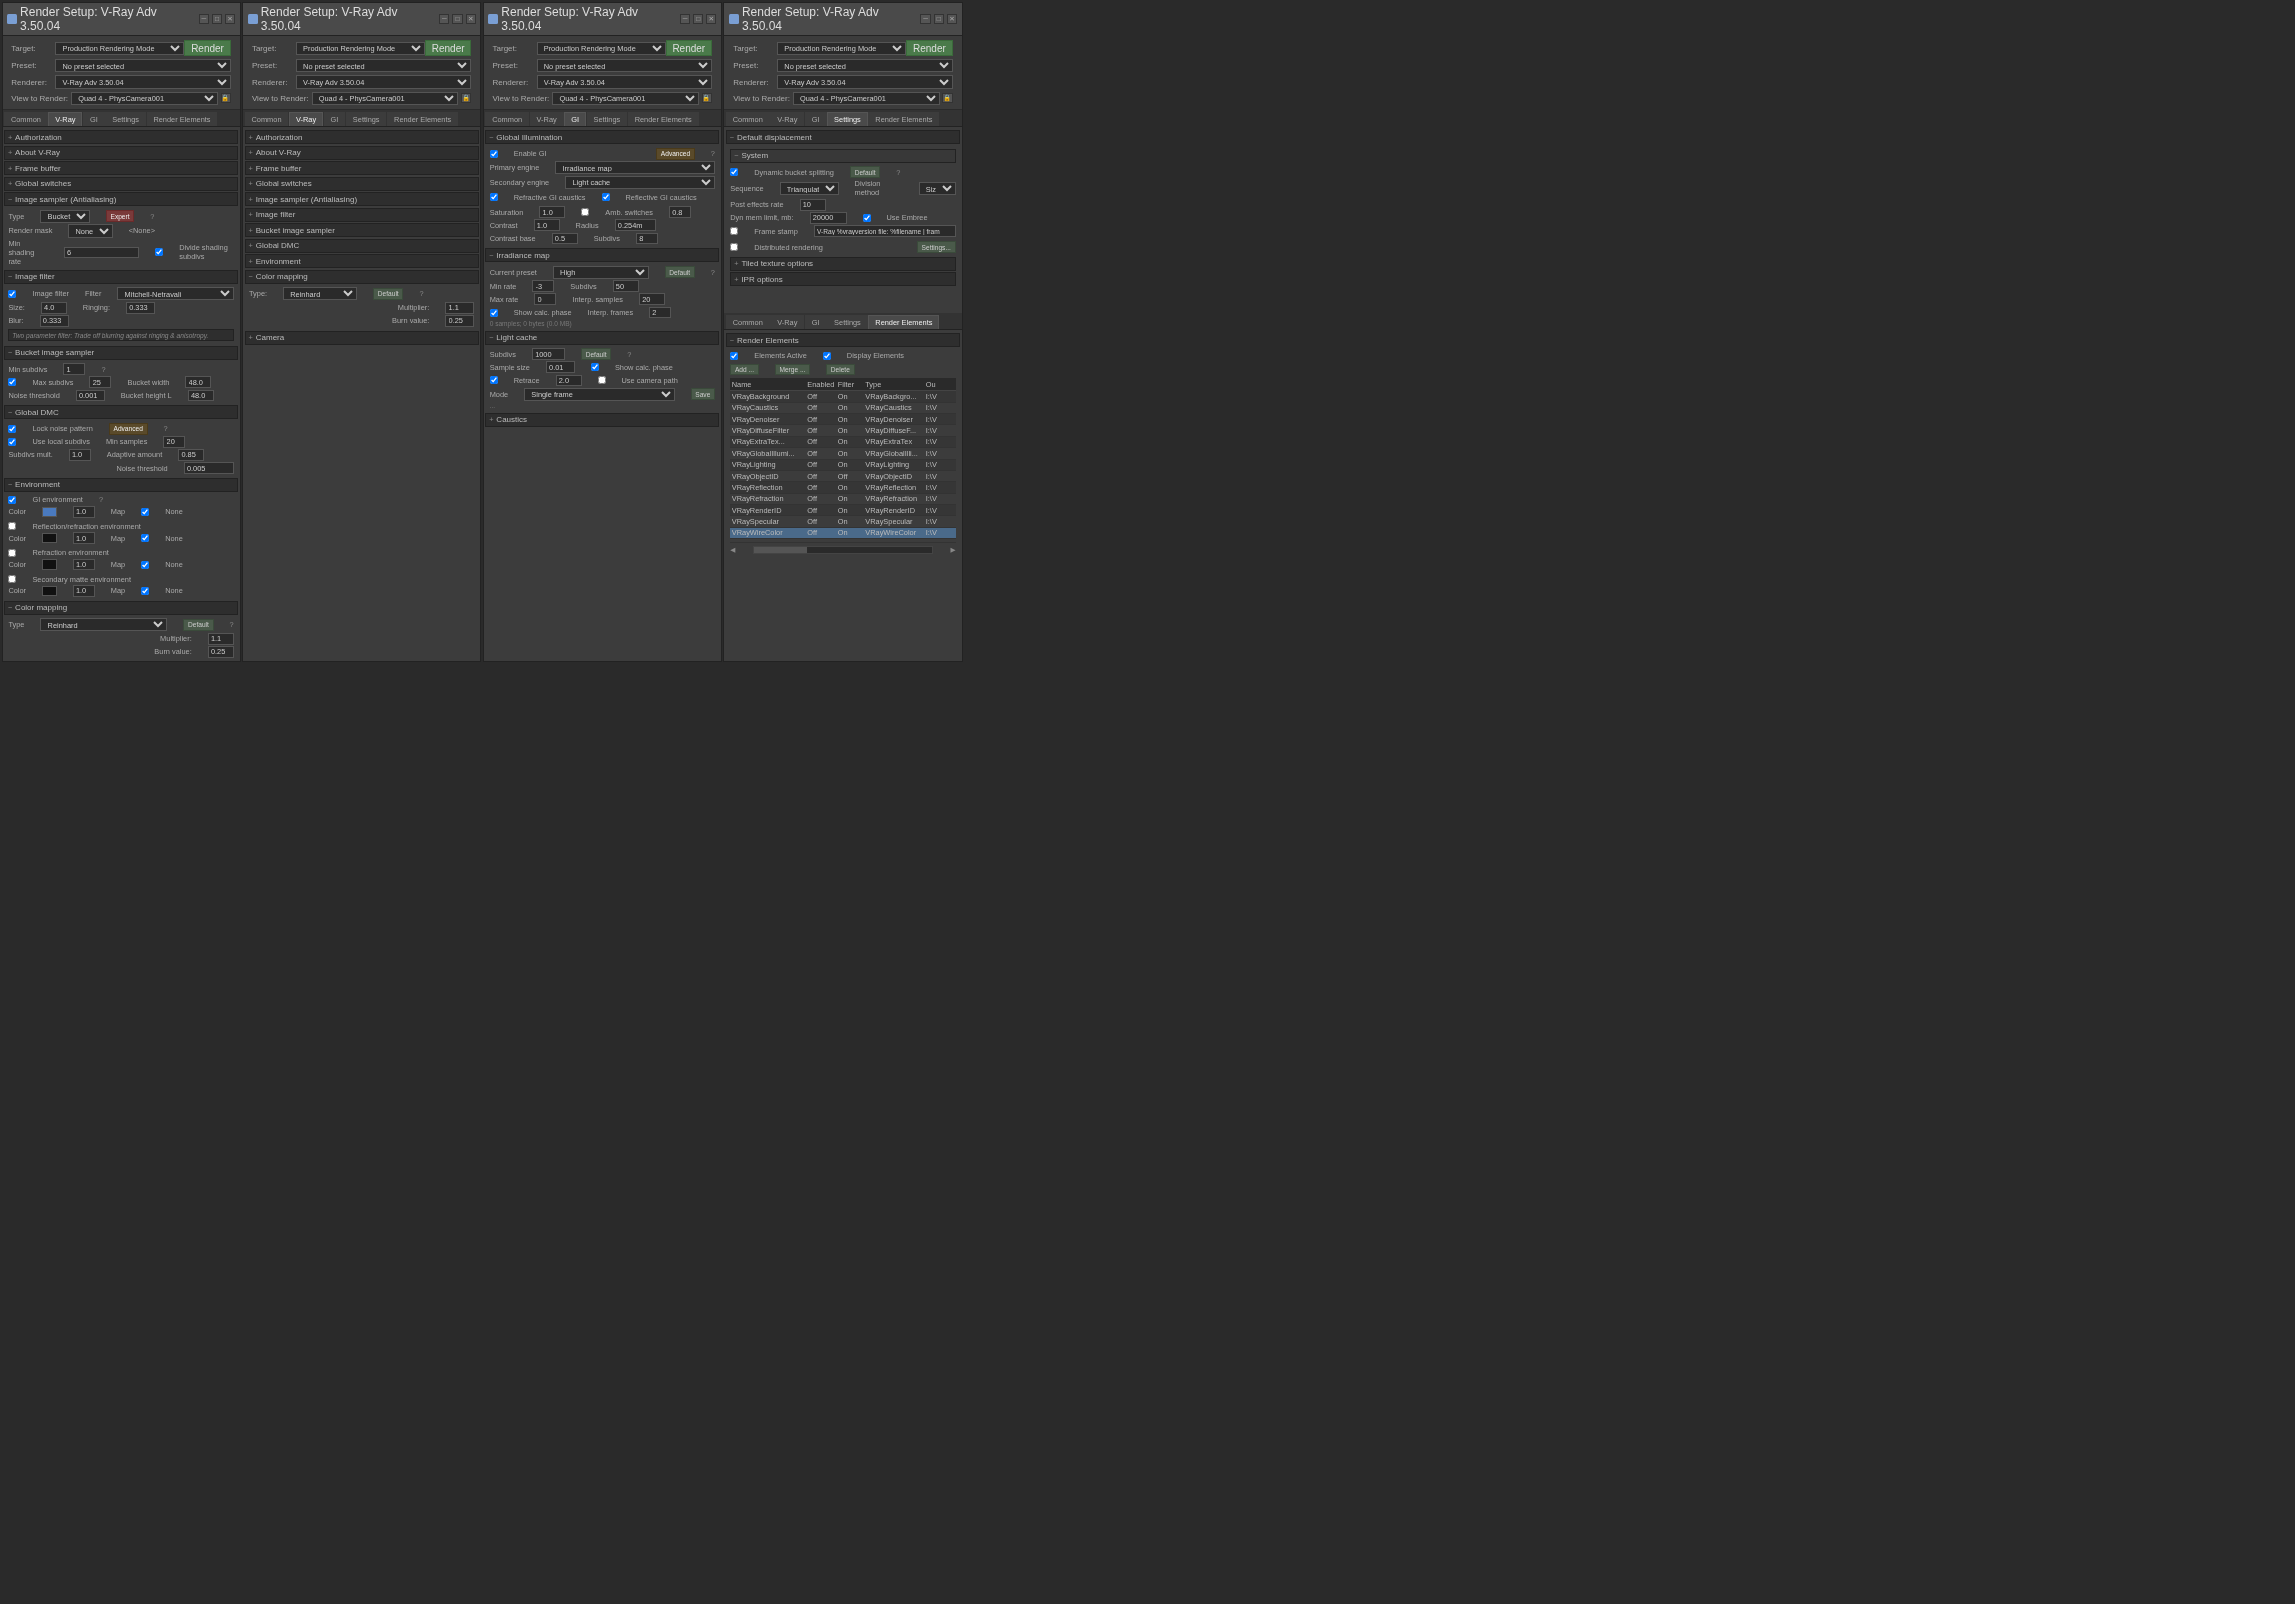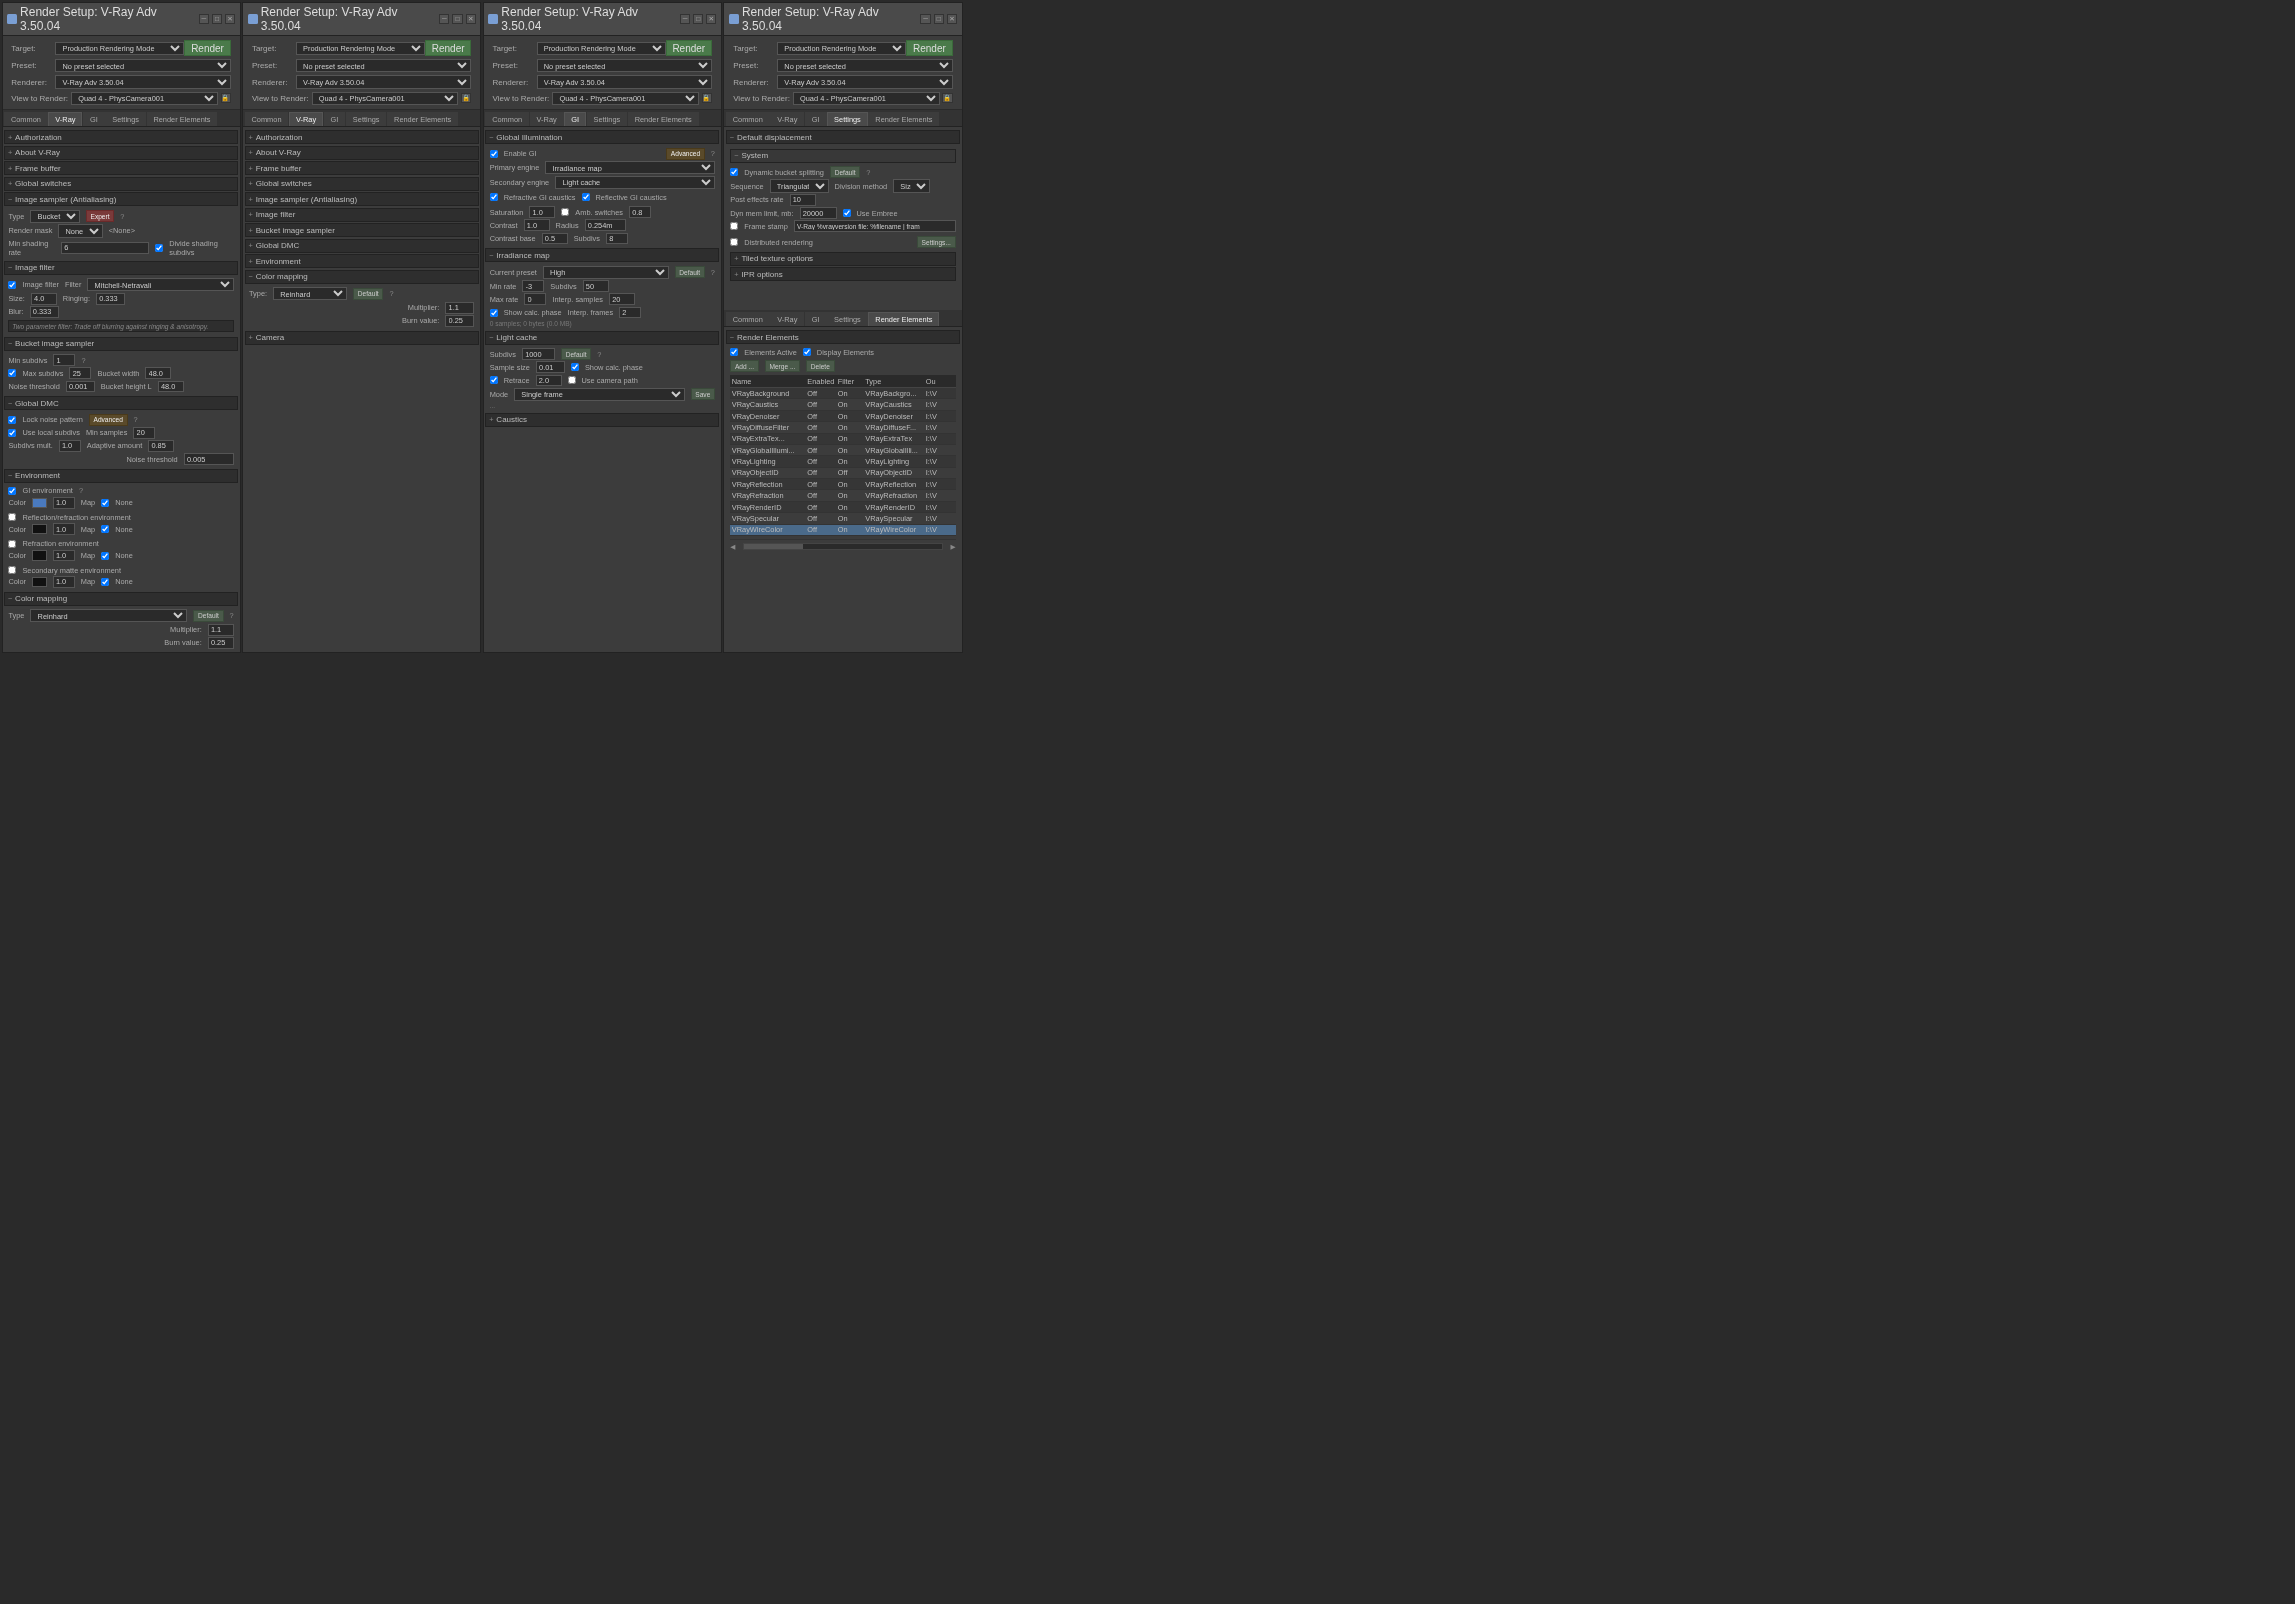--- a/index.html
+++ b/index.html
@@ -107,21 +107,21 @@
       font-size: 8px;
       color: #bbb;
       border: 0.7px solid #222;
     }
     .section-header .toggle { margin-right: 2.9px; color: #888; font-size: 7.4px; }
     .section-body { padding: 1.5px 4.4px; }
     .row {
       display: flex;
       align-items: center;
       padding: 0.7px 0;
-      gap: 6px;
+      gap: 16px;
       font-size: 7.4px;
     }
     .lbl { color: #aaa; }
     .val-box {
       background: #2a2a2a;
       border: 0.7px solid #555;
       color: #ccc;
       font-size: 7.4px;
       padding: 0.7px 2.2px;
       height: 11.8px;

